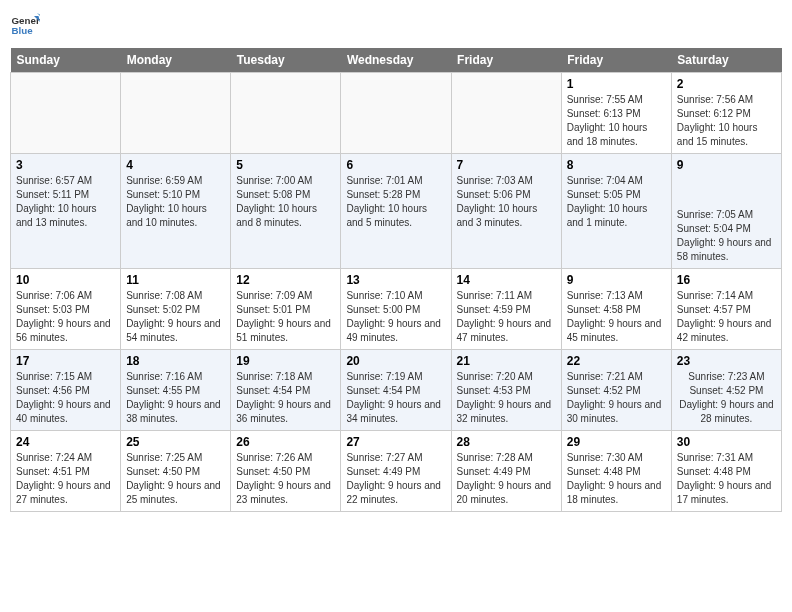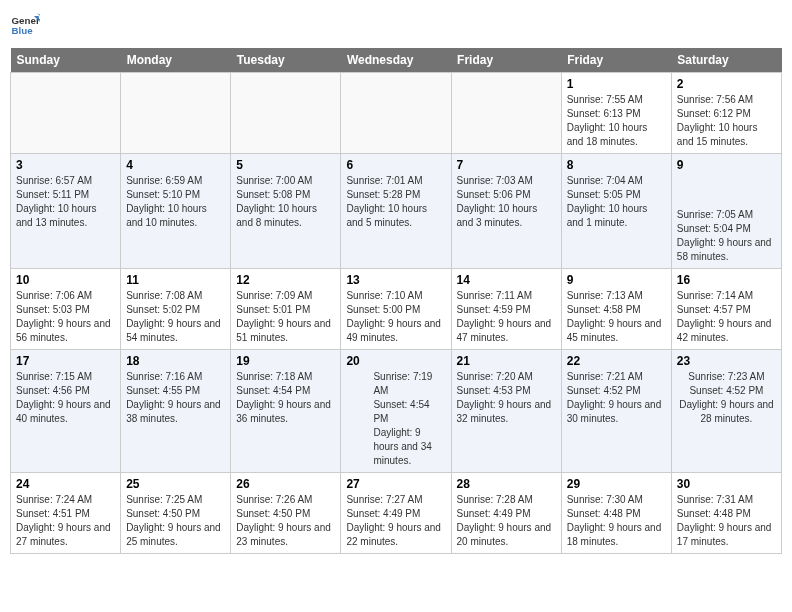--- a/index.html
+++ b/index.html
@@ -234,21 +234,21 @@
 Daylight: 9 hours and 38 minutes.</div>
         </td>
         <td>
           <span class="day-num">19</span>
           <div class="day-info" style="white-space: pre-line;">Sunrise: 7:18 AM
 Sunset: 4:54 PM
 Daylight: 9 hours and 36 minutes.</div>
         </td>
         <td>
           <span class="day-num">20</span>
-          <div class="day-info" style="white-space: pre-line; margin-left: 27px;">Sunrise: 7:19 AM
+          <div class="day-info" style="white-space: pre-line;">Sunrise: 7:19 AM
 Sunset: 4:54 PM
 Daylight: 9 hours and 34 minutes.</div>
         </td>
         <td>
           <span class="day-num">21</span>
           <div class="day-info" style="white-space: pre-line;">Sunrise: 7:20 AM
 Sunset: 4:53 PM
 Daylight: 9 hours and 32 minutes.</div>
         </td>
         <td>

